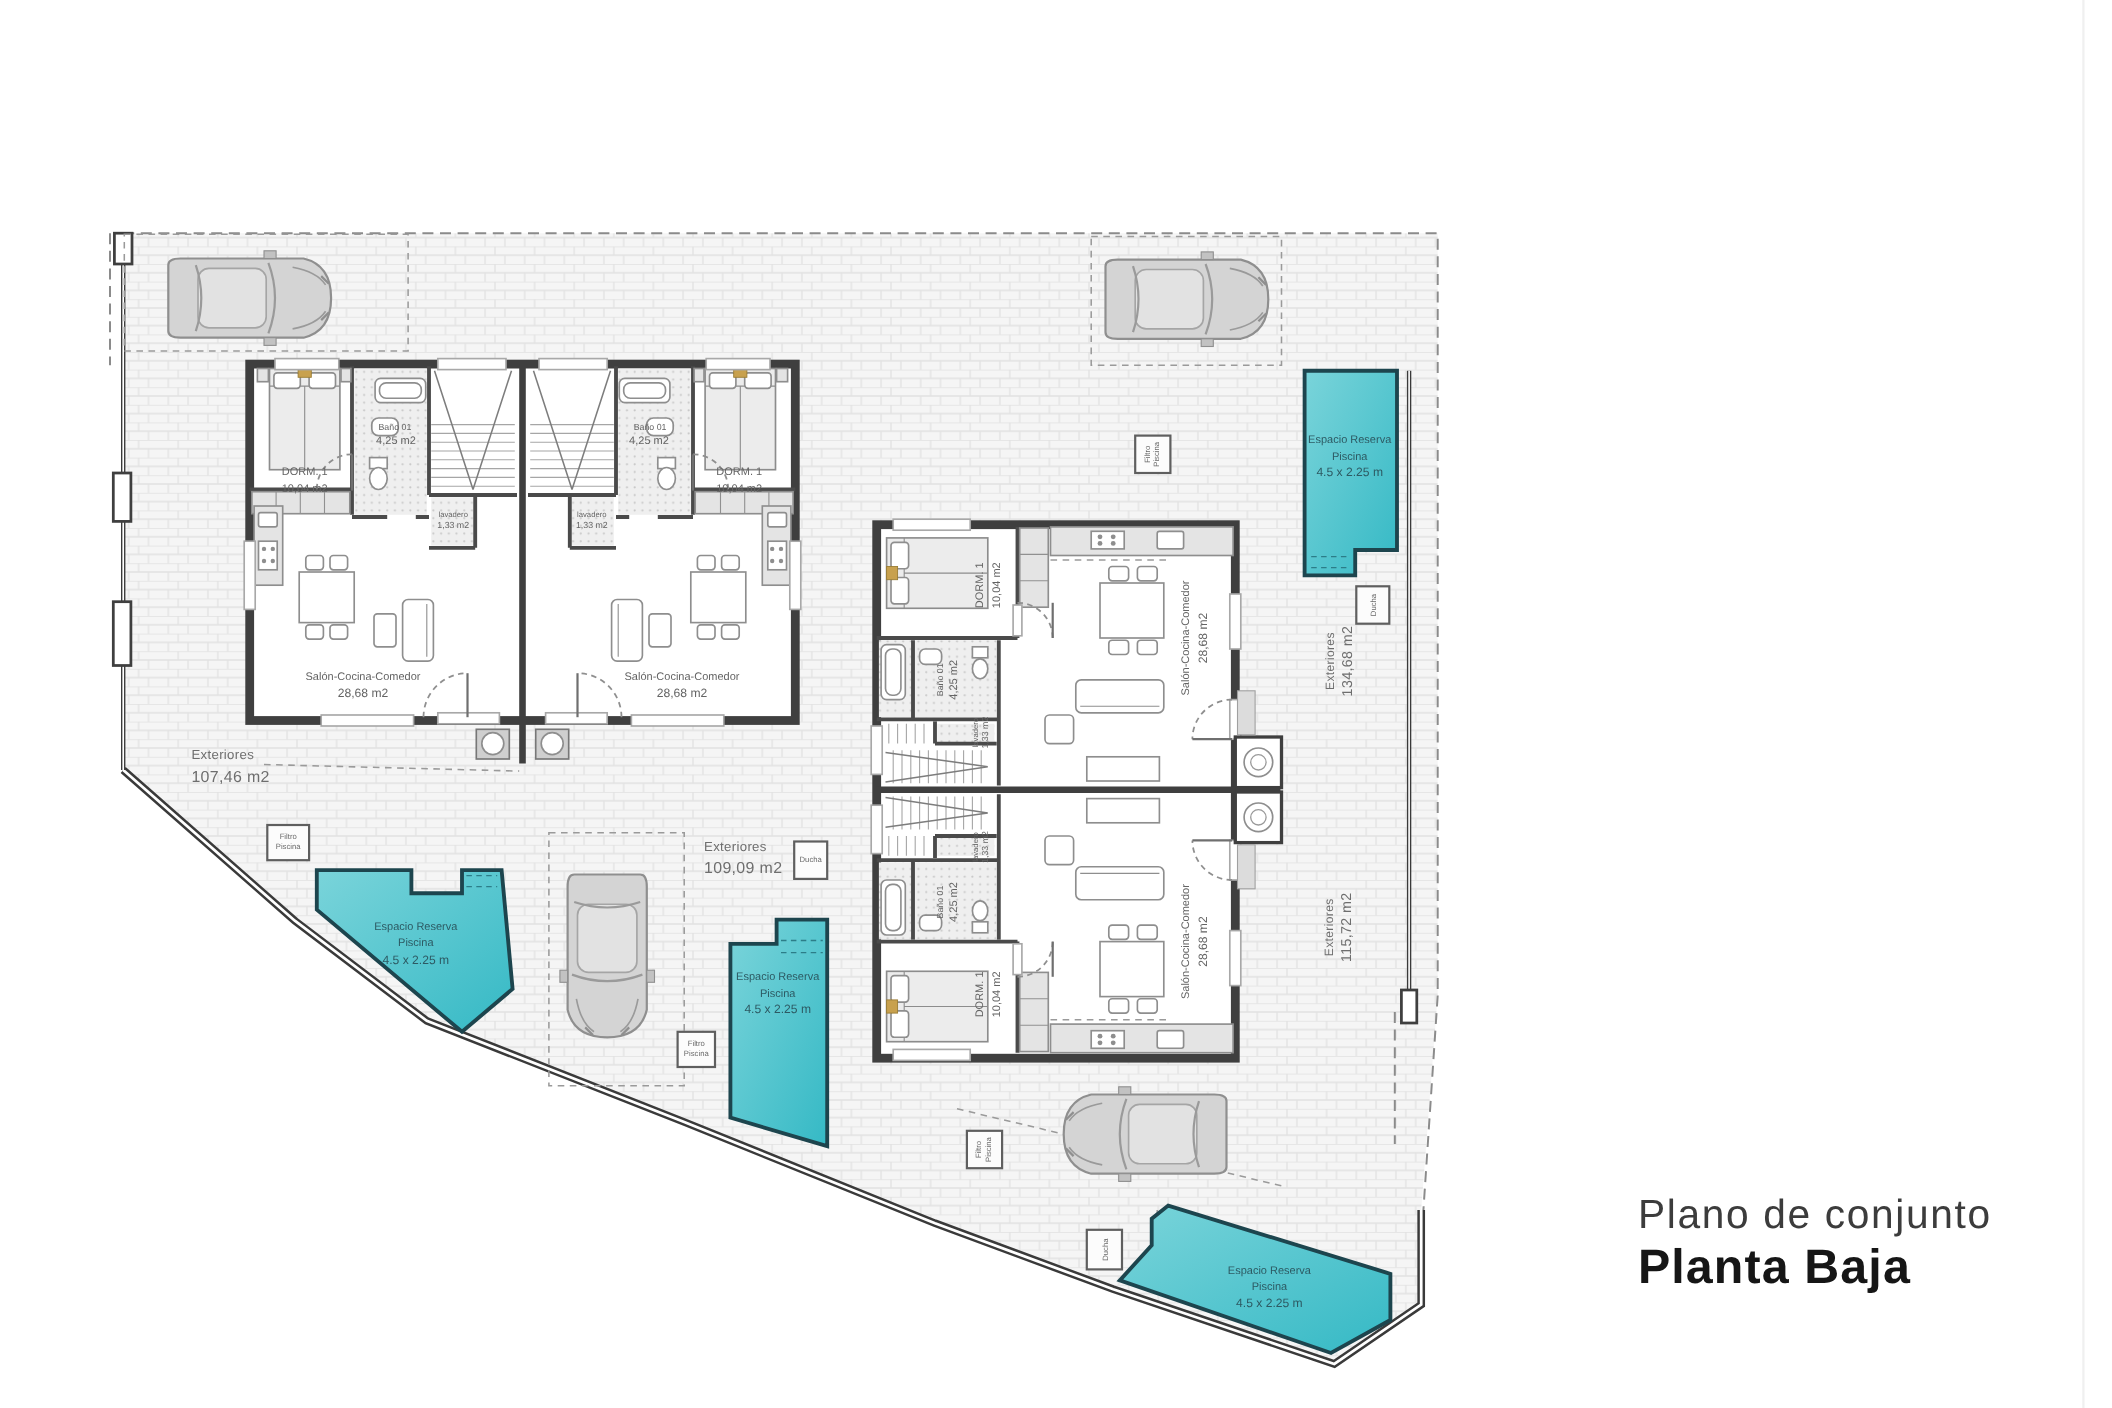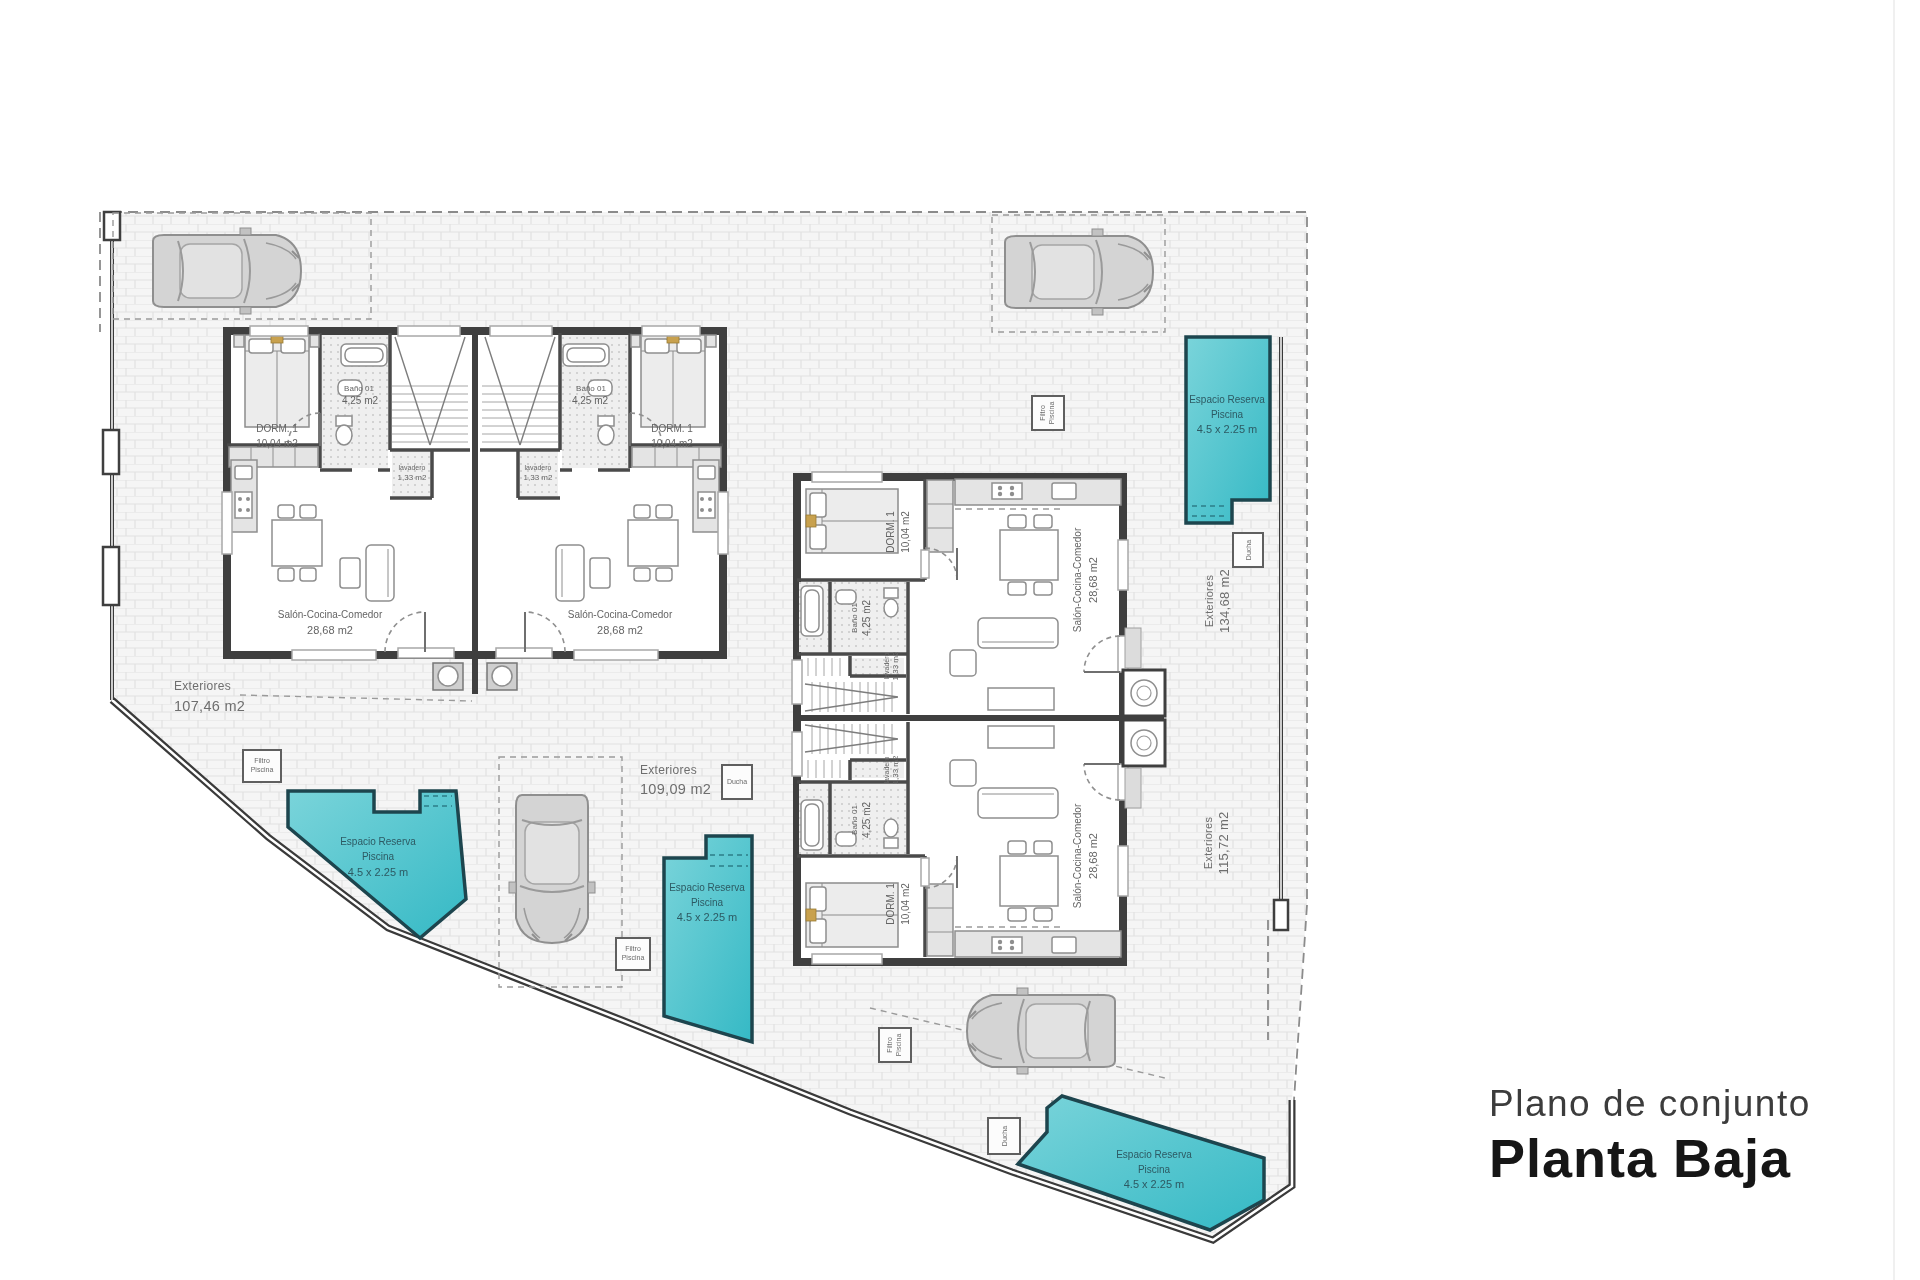--- a/index.html
+++ b/index.html
@@ -33,21 +33,21 @@
   .box{fill:#fcfcfc;stroke:#5f5f5f;stroke-width:2}
   .gate{fill:#ffffff;stroke:var(--wall);stroke-width:2.5}
   .slab{fill:#dcdcdc;stroke:#a0a0a0;stroke-width:1}
   .basin{fill:#cfcfcf;stroke:#777;stroke-width:1.5}
   .perim{stroke:#3a3a3a;stroke-width:7;fill:none}
   .perimIn{stroke:#ffffff;stroke-width:2.5;fill:none}
   .thinw{stroke:#3a3a3a;stroke-width:4;fill:none}
   .thinwIn{stroke:#ffffff;stroke-width:1.5;fill:none}
   .titleblock{position:absolute;left:1489px;top:1083px;color:#3c3c3c}
   .titleblock .sub{font-size:37px;letter-spacing:1.5px}
-  .titleblock .main{font-size:54px;font-weight:bold;color:#161616;letter-spacing:1px;margin-top:2px}
+  .titleblock .main{font-size:44px;font-weight:bold;color:#161616;letter-spacing:1px;margin-top:2px}
   .edge{position:absolute;left:1893px;top:0;width:2px;height:1280px;background:#f0f0f0}
 </style>
 </head>
 <body>
 
 <div class="stage">
 <svg width="1920" height="1280" viewBox="0 0 1920 1280">
   <defs>
     <pattern id="brick" width="36" height="16" patternUnits="userSpaceOnUse">
       <rect width="36" height="16" fill="#f5f5f5"></rect>

